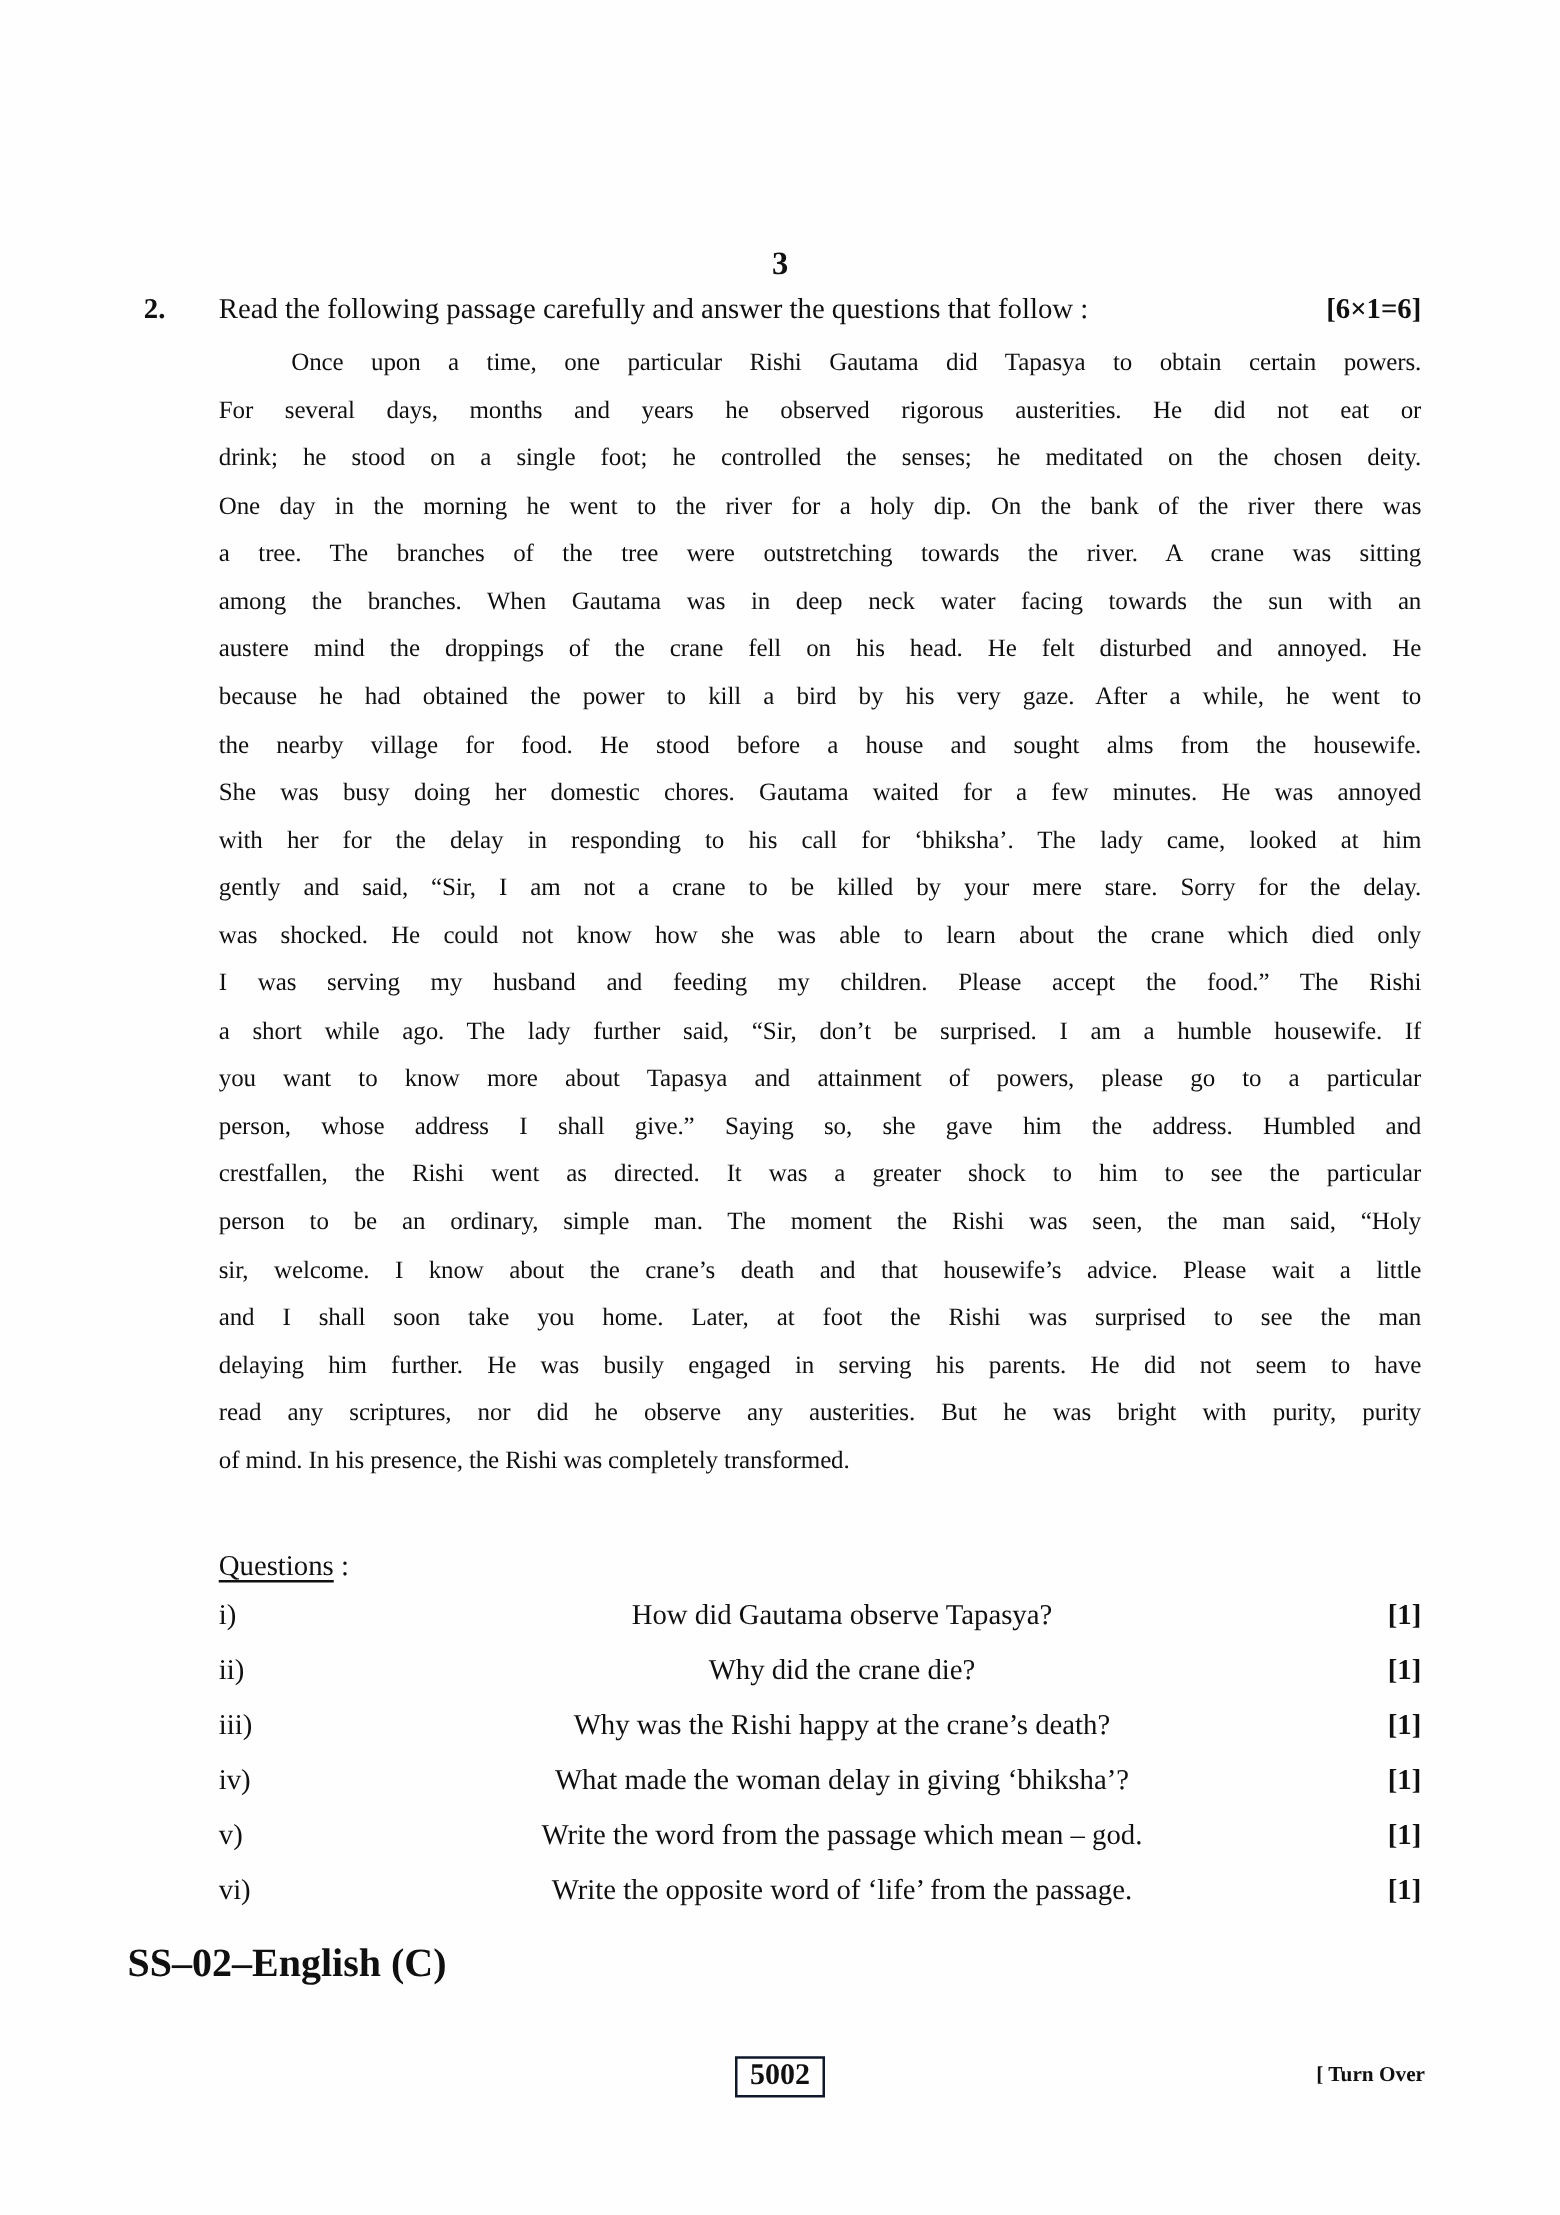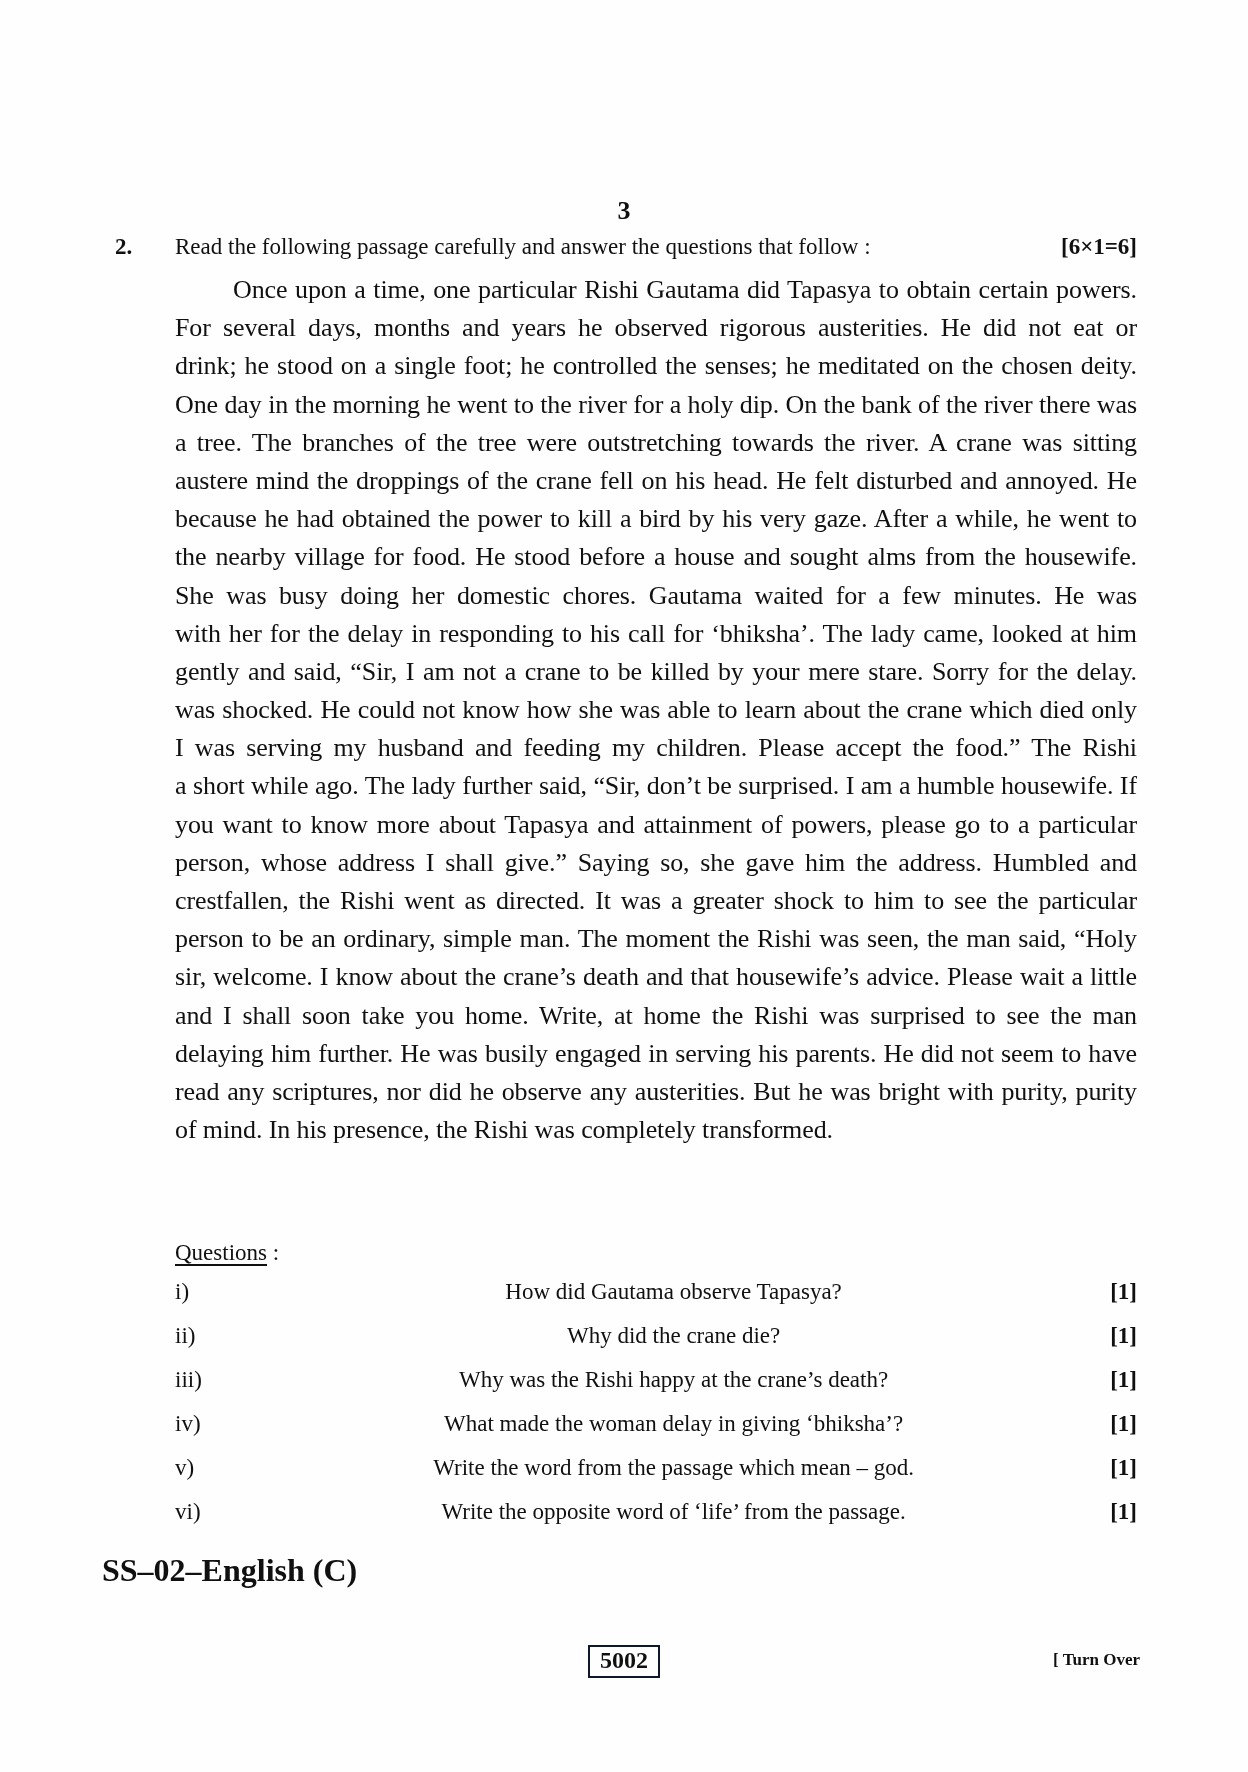--- a/index.html
+++ b/index.html
@@ -31,21 +31,21 @@
   }
   .q2num { width: 60px; font-weight: bold; }
   .q2text { flex: 1; }
   .q2marks { font-weight: bold; white-space: nowrap; }
   
   #passage {
     position: absolute;
     top: 271px; left: 175px; width: 962px;
   }
   .pline {
-    font-size: 26px;
+    font-size: 20px;
     height: 38.2px;
     line-height: 38.2px;
     text-align: justify;
     text-align-last: justify;
     overflow: hidden;
     letter-spacing: -0.1px;
     white-space: normal;
   }
   .pline-first { text-indent: 58px; }
   .pline-last { text-align-last: left; }
@@ -106,35 +106,36 @@
     <span class="q2text">Read the following passage carefully and answer the questions that follow :</span>
     <span class="q2marks">[6×1=6]</span>
   </div>
 
   <div id="passage">
     <div class="pline pline-first">Once upon a time, one particular Rishi Gautama did Tapasya to obtain certain powers.</div>
     <div class="pline">For several days, months and years he observed rigorous austerities. He did not eat or</div>
     <div class="pline">drink; he stood on a single foot; he controlled the senses; he meditated on the chosen deity.</div>
     <div class="pline">One day in the morning he went to the river for a holy dip. On the bank of the river there was</div>
     <div class="pline">a tree. The branches of the tree were outstretching towards the river. A crane was sitting</div>
+    <div class="pline">among the branches. When Gautama was in deep neck water facing towards the sun with an</div>
     <div class="pline">austere mind the droppings of the crane fell on his head. He felt disturbed and annoyed. He</div>
     <div class="pline">because he had obtained the power to kill a bird by his very gaze. After a while, he went to</div>
     <div class="pline">the nearby village for food. He stood before a house and sought alms from the housewife.</div>
     <div class="pline">She was busy doing her domestic chores. Gautama waited for a few minutes. He was annoyed</div>
     <div class="pline">with her for the delay in responding to his call for ‘bhiksha’. The lady came, looked at him</div>
     <div class="pline">gently and said, “Sir, I am not a crane to be killed by your mere stare. Sorry for the delay.</div>
     <div class="pline">was shocked. He could not know how she was able to learn about the crane which died only</div>
     <div class="pline">I was serving my husband and feeding my children. Please accept the food.” The Rishi</div>
     <div class="pline">a short while ago. The lady further said, “Sir, don’t be surprised. I am a humble housewife. If</div>
     <div class="pline">you want to know more about Tapasya and attainment of powers, please go to a particular</div>
     <div class="pline">person, whose address I shall give.” Saying so, she gave him the address. Humbled and</div>
     <div class="pline">crestfallen, the Rishi went as directed. It was a greater shock to him to see the particular</div>
     <div class="pline">person to be an ordinary, simple man. The moment the Rishi was seen, the man said, “Holy</div>
     <div class="pline">sir, welcome. I know about the crane’s death and that housewife’s advice. Please wait a little</div>
-    <div class="pline">and I shall soon take you home. Write, at home the Rishi was surprised to see the man</div>
+    <div class="pline">and I shall soon take you home. Later, at foot the Rishi was surprised to see the man</div>
     <div class="pline">delaying him further. He was busily engaged in serving his parents. He did not seem to have</div>
     <div class="pline">read any scriptures, nor did he observe any austerities. But he was bright with purity, purity</div>
     <div class="pline pline-last">of mind. In his presence, the Rishi was completely transformed.</div>
   </div>
 
   <div id="qheading"><span class="uline">Questions</span><span> :</span></div>
 
   <div id="qlist">
     <div class="qrow">
       <span class="qnum">i)</span>

